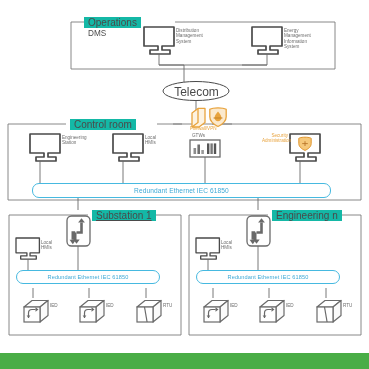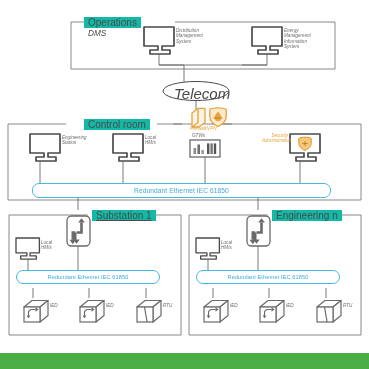--- a/index.html
+++ b/index.html
@@ -5,27 +5,27 @@
   html,body{margin:0;padding:0;background:#ffffff;}
   body{
     width:369px;height:369px;
     font-family:"Liberation Sans","DejaVu Sans",sans-serif;
     color:#3f3f3f;
     overflow:hidden;
     position:relative;
   }
   #diagram{position:absolute;left:0;top:0;width:369px;height:369px;}
 
-  .lbl{position:absolute;line-height:1.18;white-space:pre-line;color:#6e6e6e;font-style:italic;}
+  .lbl{position:absolute;line-height:1.18;white-space:pre-line;color:#6e6e6e;}
   .lbl.dark{color:#4a4a4a;}
   .lbl.orange{color:#e8a33d;}
 
   .t5{font-size:4.6px;}
   .t8{font-size:8.2px;}
-  .t9{font-size:15px;}
+  .t9{font-size:12px;}
 
   .group-title{position:absolute;font-size:10px;color:#4a4a4a;background:#14b8a6;padding:0 4px;}
 
   .bus{
     position:absolute;
     border:1px solid #46b9e0;
     border-radius:7px;
     background:#ffffff;
     color:#3ea9d6;
     display:flex;align-items:center;justify-content:center;
@@ -215,21 +215,21 @@
 System</div>
 <div class="lbl t5" style="left:284px;top:28px;">Energy
 Management
 Information
 System</div>
 
 <div class="lbl dark t9" style="left:174px;top:85px;width:45px;text-align:center;">Telecom</div>
 
 <div class="lbl orange t5" style="left:190px;top:126px;">Firewall/VPN</div>
 
-<div class="group-title" style="left:84px;top:119px;">Control room</div>
+<div class="group-title" style="left:70px;top:119px;">Control room</div>
 
 <div class="lbl t5" style="left:62px;top:135px;">Engineering
 Station</div>
 <div class="lbl t5" style="left:145px;top:135px;">Local
 HMIs</div>
 <div class="lbl t5" style="left:192px;top:133px;">GTWs</div>
 <div class="lbl orange t5" style="left:262px;top:133px;text-align:right;width:26px;">Security
 Administration</div>
 
 <div class="bus" style="left:32px;top:183px;width:297px;height:13px;">

